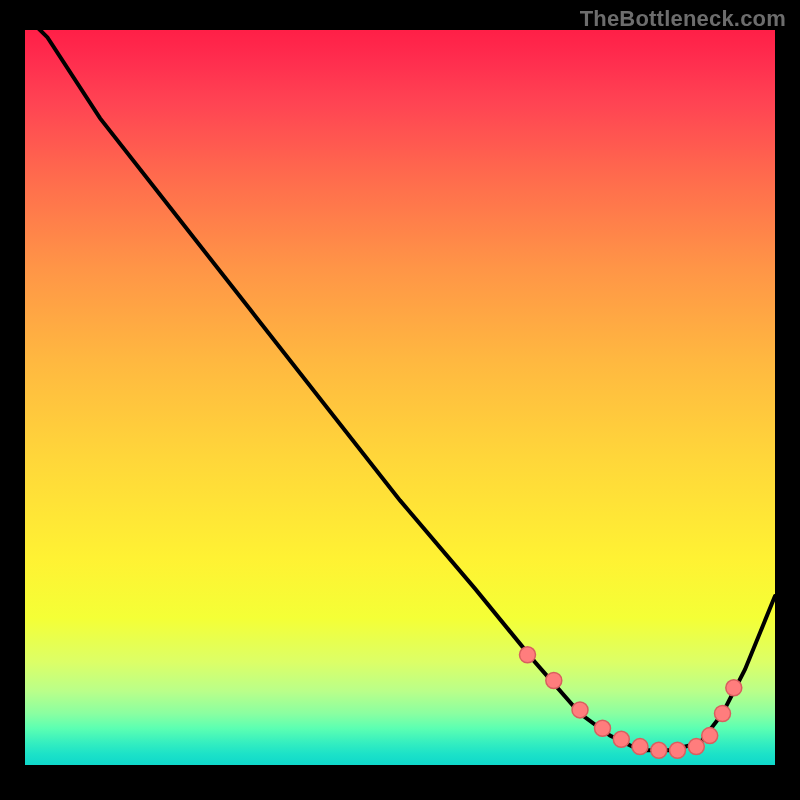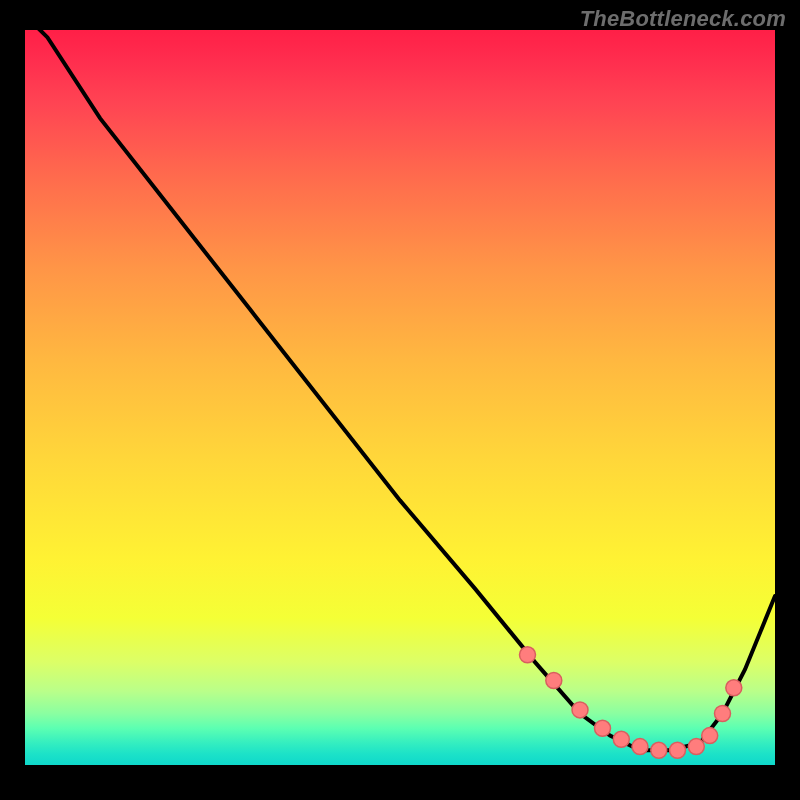--- a/index.html
+++ b/index.html
@@ -2,21 +2,20 @@
 <html><head>
 <meta charset="utf-8">
 <style>
   * { margin: 0; padding: 0; box-sizing: border-box; }
   html, body { width: 800px; height: 800px; overflow: hidden; background: #000; }
   .stage {
     position: relative;
     width: 800px;
     height: 800px;
     background: #000;
-    font-style: italic;
   }
   .watermark {
     position: absolute;
     top: 6px;
     right: 14px;
     font-family: Arial, Helvetica, sans-serif;
     font-size: 22px;
     font-weight: bold;
     color: #6d6d6d;
     letter-spacing: 0.2px;

